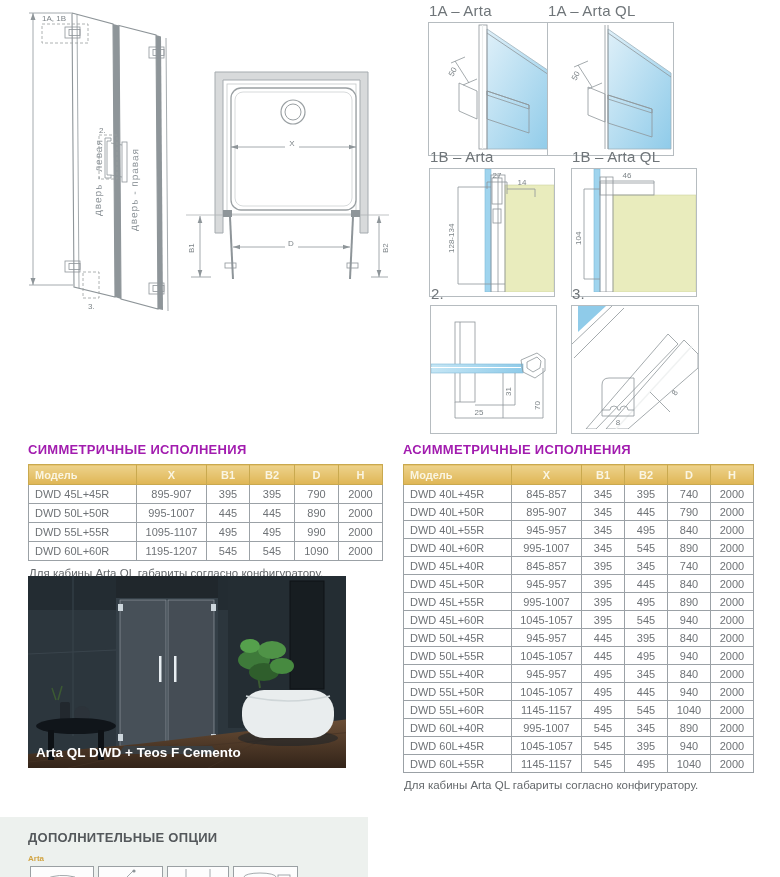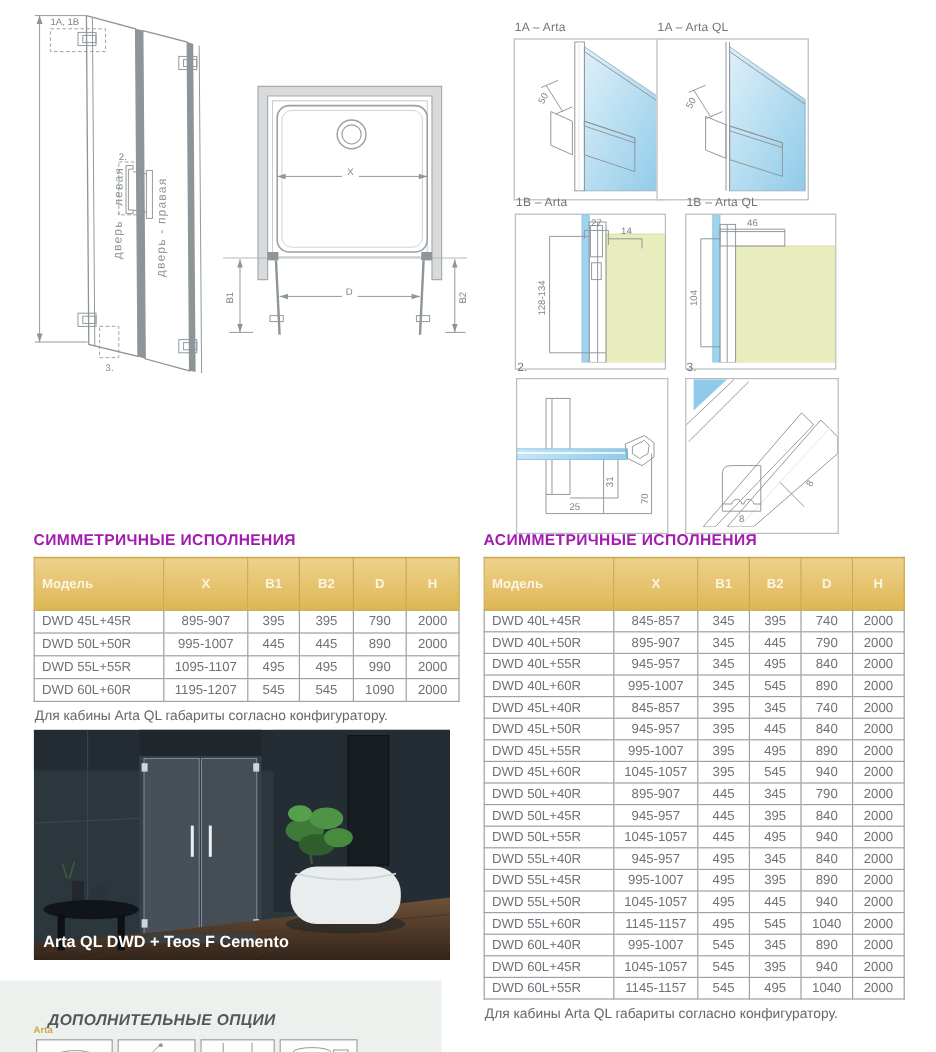--- a/index.html
+++ b/index.html
@@ -1,39 +1,39 @@
 <!DOCTYPE html>
 <html><head>
 <meta charset="utf-8">
 <style>
   html,body{margin:0;padding:0;background:#fff;}
   #page{position:relative;width:780px;height:877px;overflow:hidden;background:#fff;
         font-family:"Liberation Sans","DejaVu Sans",sans-serif;color:#555;}
   .abs{position:absolute;}
   
   .detail{position:absolute;}
-  .detail-title{font-size:10px;color:#6f7579;margin:16px 0 3px 1px;letter-spacing:.2px;}
+  .detail-title{font-size:15px;color:#6f7579;margin:0 0 3px 1px;letter-spacing:.2px;}
   .detail-box{border:1px solid #b6bcc0;background:#fff;}
   
   .spec h2{font-size:13px;font-weight:bold;color:#a21caf;margin:0 0 7px 0;letter-spacing:.3px;}
   .spec table{border-collapse:collapse;table-layout:fixed;background:#fff;}
   .spec th{background:linear-gradient(#edd28c,#dfb654);color:#faf5e2;font-size:11px;
-           font-weight:bold;border:1px solid #c9a94f;padding:12px 4px;height:19px;}
+           font-weight:bold;border:1px solid #c9a94f;padding:0 4px;height:19px;}
   .spec th:first-child{text-align:left;padding-left:6px;}
   .spec td{border:1px solid #9ba1a6;font-size:11px;color:#6e7276;text-align:center;padding:0 2px;}
   .spec td:first-child{text-align:left;padding-left:6px;}
   .t-left td{height:18px;}
   .t-right td{height:17px;}
   .footnote{font-size:11.5px;color:#64686b;margin:6px 0 0 1px;}
   
-  .photo{position:absolute;left:28px;top:608px;width:347px;height:192px;overflow:hidden;}
+  .photo{position:absolute;left:28px;top:576px;width:318px;height:192px;overflow:hidden;}
   
   .options-panel{position:absolute;left:0;top:817px;width:368px;height:60px;background:#edf1ee;}
-  .options-panel h2{position:absolute;left:28px;top:13px;margin:12px;font-size:13px;font-weight:bold;
-                    color:#54585b;letter-spacing:.3px;font-style:italic;}
+  .options-panel h2{position:absolute;left:28px;top:13px;margin:0;font-size:13px;font-weight:bold;
+                    color:#54585b;letter-spacing:.3px;}
   .options-series{position:absolute;left:28px;top:37px;font-size:8px;font-weight:bold;color:#d2a544;}
   .option-box{position:absolute;top:49px;height:40px;background:#fdfdfd;border:1px solid #9aa0a3;}
   .dim{font-size:8px;fill:#7d8488;}
   .diml{stroke:#8e9599;stroke-width:.8;fill:none;}
   .lt{stroke:#8e9599;stroke-width:1.1;fill:none;}
 </style>
 </head>
 <body>
 
 <div id="page">
@@ -419,28 +419,20 @@
           </tr>
           <tr>
             <td>DWD 45L+60R</td>
             <td>1045-1057</td>
             <td>395</td>
             <td>545</td>
             <td>940</td>
             <td>2000</td>
           </tr>
           <tr>
-            <td>DWD 50L+40R</td>
-            <td>895-907</td>
-            <td>445</td>
-            <td>345</td>
-            <td>790</td>
-            <td>2000</td>
-          </tr>
-          <tr>
             <td>DWD 50L+45R</td>
             <td>945-957</td>
             <td>445</td>
             <td>395</td>
             <td>840</td>
             <td>2000</td>
           </tr>
           <tr>
             <td>DWD 50L+55R</td>
             <td>1045-1057</td>
@@ -448,28 +440,20 @@
             <td>495</td>
             <td>940</td>
             <td>2000</td>
           </tr>
           <tr>
             <td>DWD 55L+40R</td>
             <td>945-957</td>
             <td>495</td>
             <td>345</td>
             <td>840</td>
-            <td>2000</td>
-          </tr>
-          <tr>
-            <td>DWD 55L+45R</td>
-            <td>995-1007</td>
-            <td>495</td>
-            <td>395</td>
-            <td>890</td>
             <td>2000</td>
           </tr>
           <tr>
             <td>DWD 55L+50R</td>
             <td>1045-1057</td>
             <td>495</td>
             <td>445</td>
             <td>940</td>
             <td>2000</td>
           </tr>

